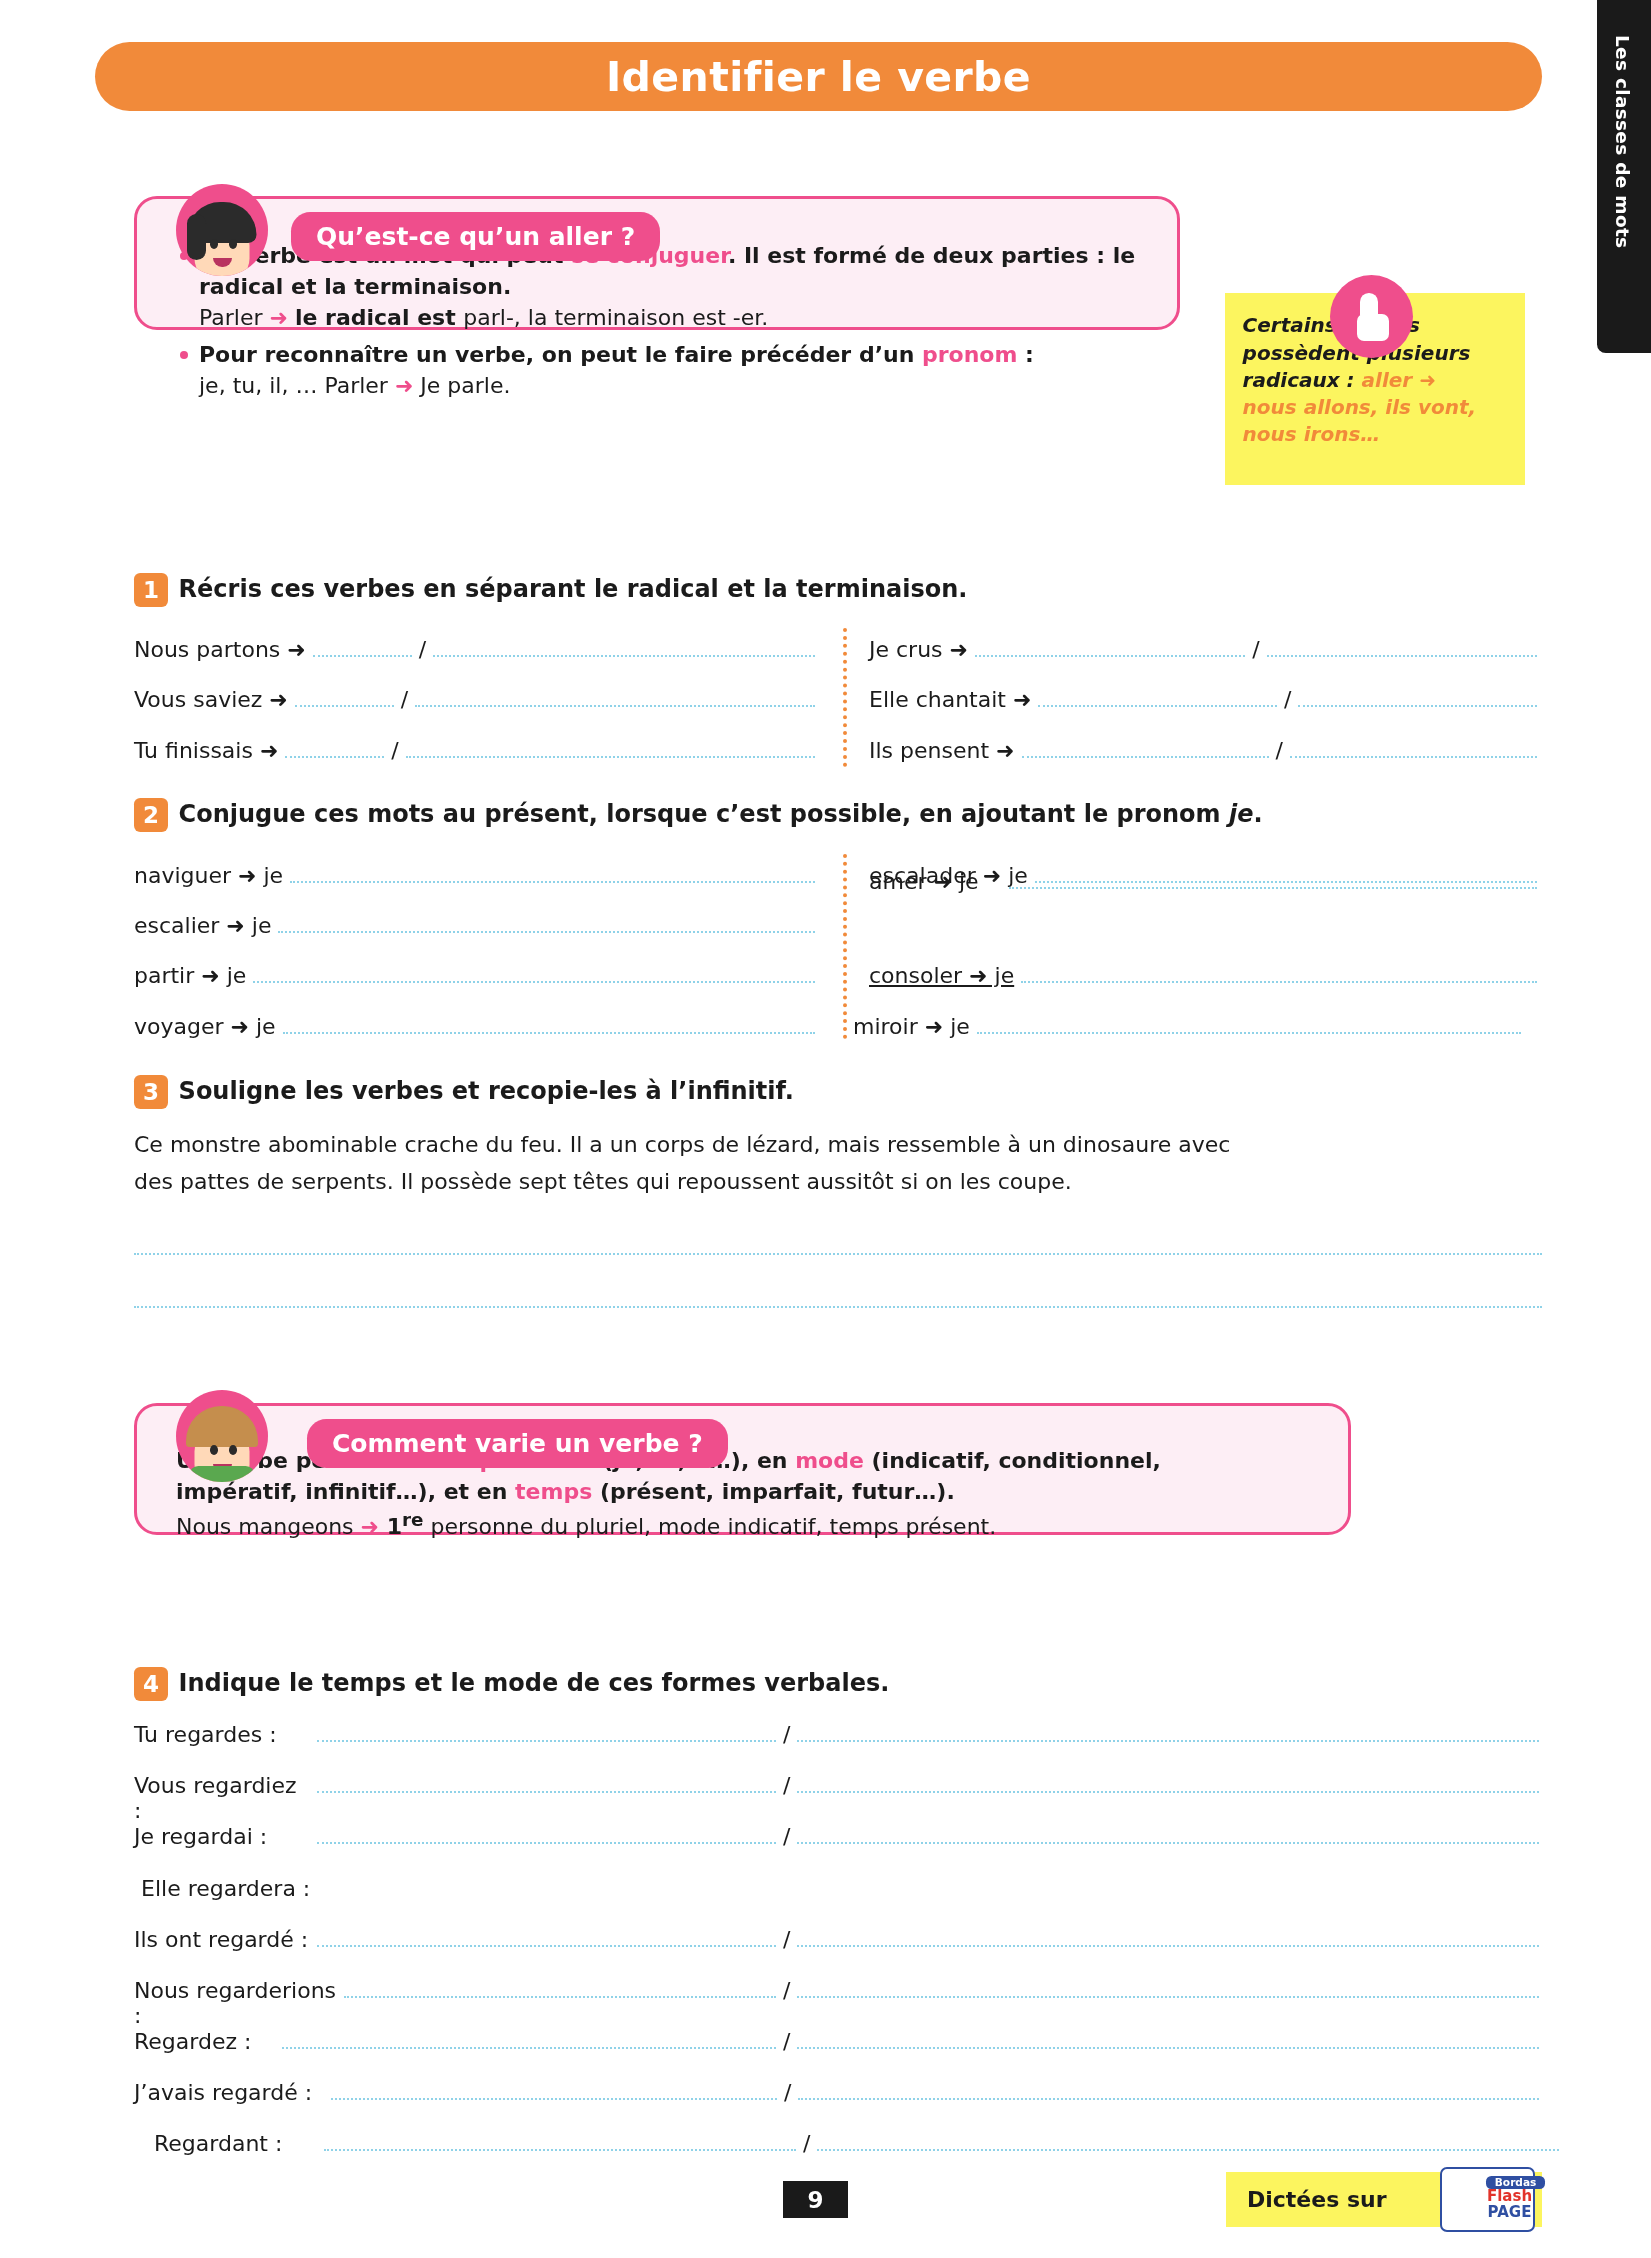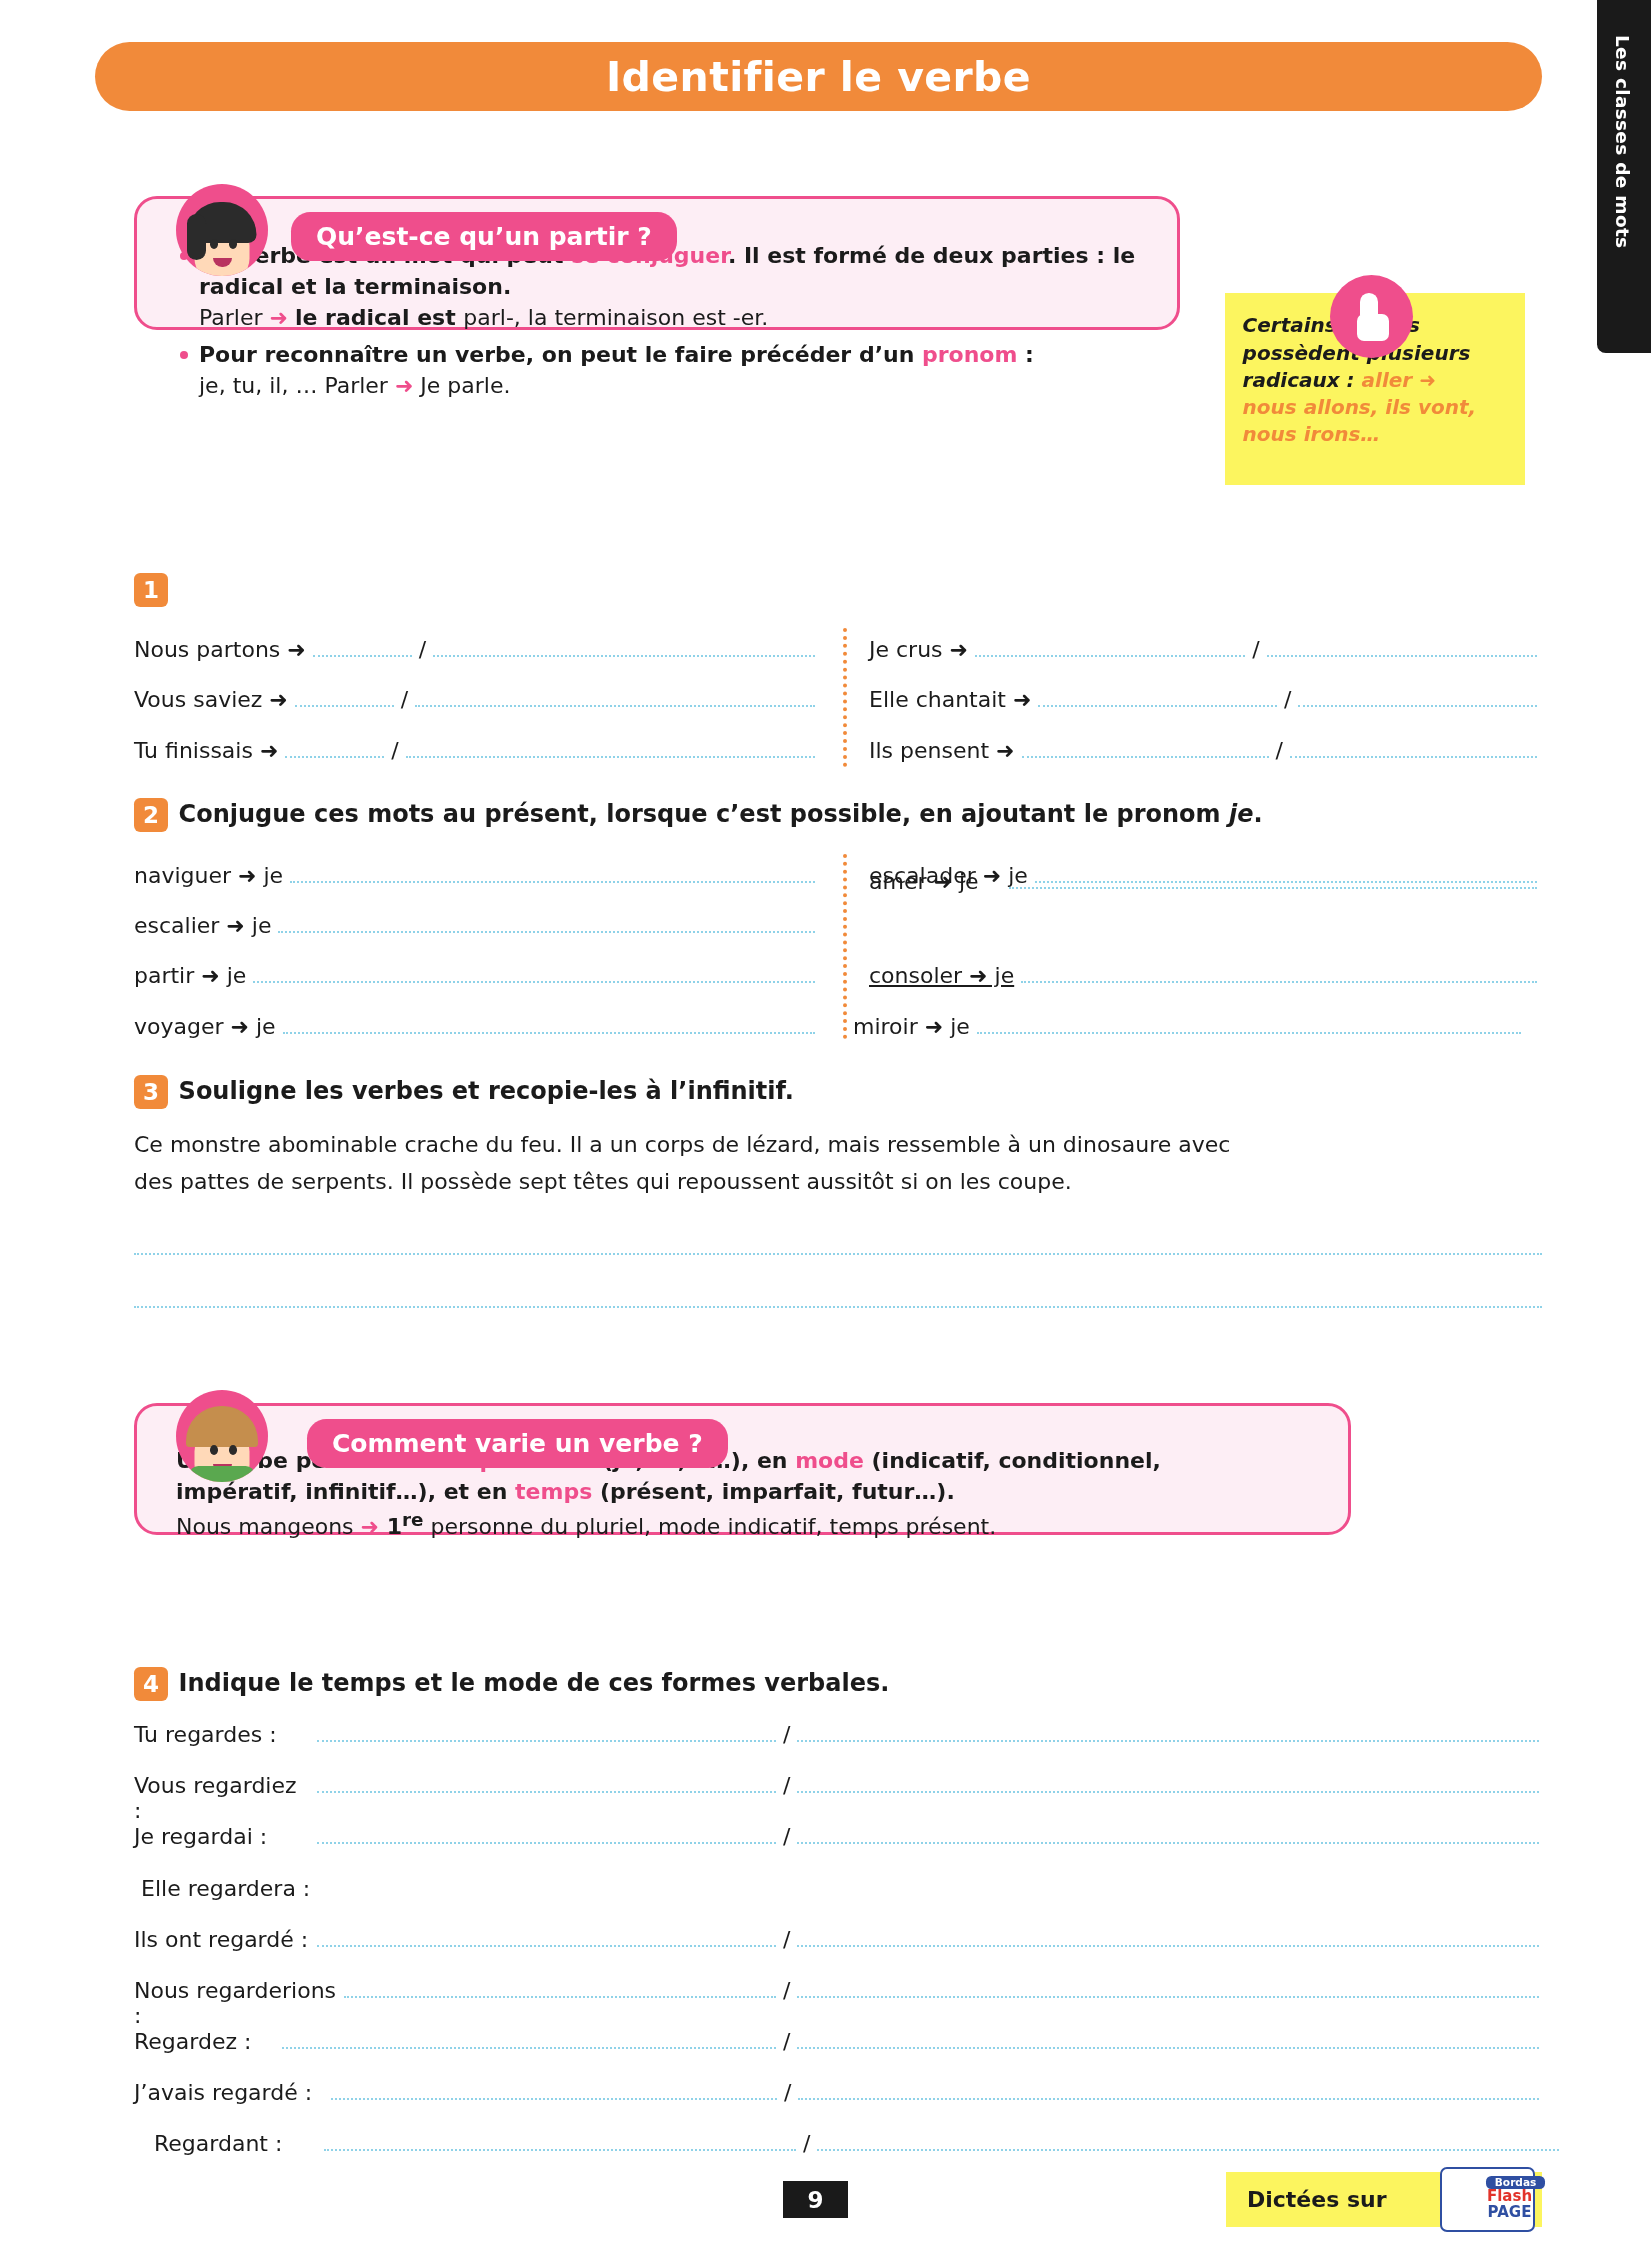--- a/index.html
+++ b/index.html
@@ -277,21 +277,21 @@
           <span class="b">le radical est </span><span>parl-, la terminaison est -er.</span>
         </li>
         <li>
           <span class="b">Pour reconnaître un verbe, on peut le faire précéder d’un </span><span class="pink">pronom</span><span class="b"> :</span><br>
           <span>je, tu, il, … Parler </span><span class="arrow">➜</span><span> Je parle.</span>
         </li>
       </ul>
     </div>
   </div>
   <div class="lesson-tab" style="left:291px; top:212px;">
-    <span>Qu’est-ce qu’un partir ?</span>
+    <span>Qu’est-ce qu’un aller ?</span>
   </div>
   <div class="avatar" style="left:176px; top:184px;">
     <div class="face"></div>
       <div class="hair"></div>
       <div class="hair2"></div>
     <div class="eye l"></div>
       <div class="eye r"></div>
       <div class="mouth"></div>
   </div>
 
@@ -304,20 +304,21 @@
       <span class="or">nous irons…</span>
     </p>
   </div>
   <div class="thumb">
     <div class="t1"></div>
       <div class="t2"></div>
   </div>
 
   <div class="ex-head" style="left:134px; top:573px;">
     <div class="ex-num">1</div>
+    <div class="lbl">Récris ces verbes en séparant le radical et la terminaison.</div>
   </div>
 
   <div class="col-sep" style="left:843px; top:628px; height:139px;"></div>
 
   <div class="row" style="left:134px; top:637px; width:688px;">
     <span>Nous partons ➜</span>
     <span class="dots short"></span>
     <span class="slash">/</span>
     <span class="dots"></span>
   </div>

